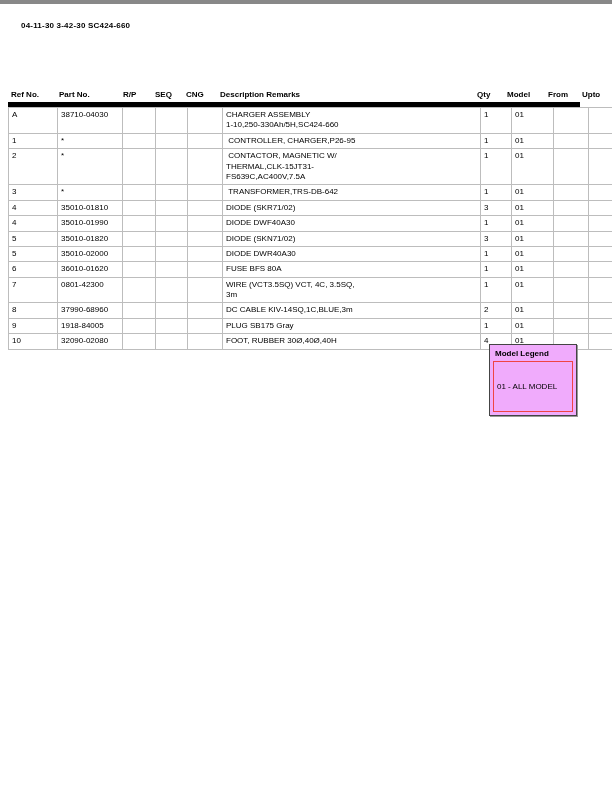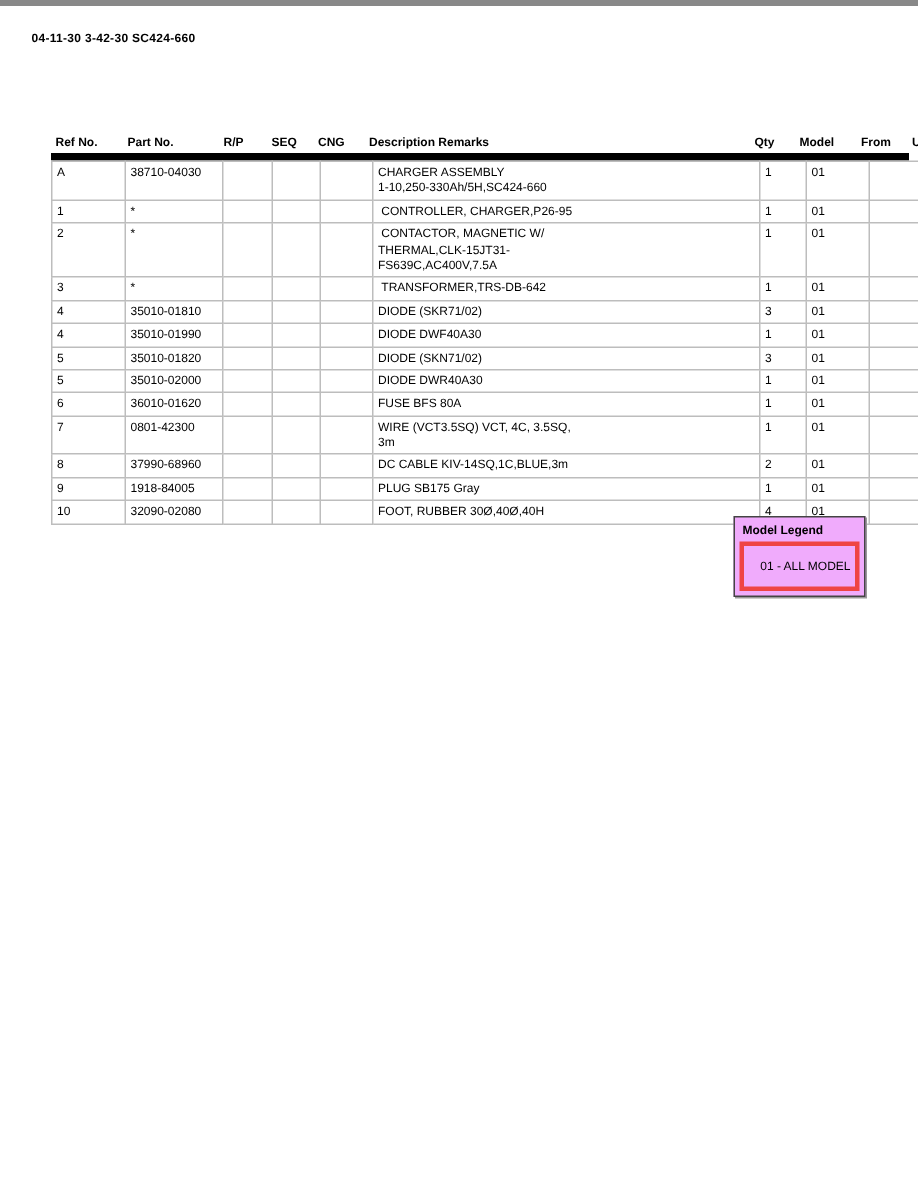--- a/index.html
+++ b/index.html
@@ -9,41 +9,41 @@
     overflow:hidden;
   }
   .doc-code {
     position:absolute; left:21px; top:17px;
     font-size:8px; font-weight:bold; letter-spacing:0.2px;
   }
   .breadcrumb {
     position:absolute; left:21px; top:43px;
     font-size:8px; font-weight:bold; letter-spacing:0.1px;
   }
-  .table-wrap { position:absolute; left:34px; top:84px; width:572px; }
+  .table-wrap { position:absolute; left:8px; top:84px; width:572px; }
   .pt { border-collapse:collapse; table-layout:fixed; width:564px; font-size:8px; }
   .pt th {
     text-align:left; font-weight:bold; padding:2px 3px 2px;
     white-space:nowrap; overflow:hidden;
   }
   .pt td {
     border:1px solid #bdbdbd; padding:2px 3px; vertical-align:top;
     white-space:pre-wrap; line-height:1.3; word-wrap:break-word;
   }
   .header-bar { width:572px; height:5px; background:#000; margin:1px 0 0 0; }
   .col0{width:42px}.col1{width:58px}.col2{width:26px}.col3{width:25px}
   .col4{width:28px}.col5{width:251px}.col6{width:24px}.col7{width:35px}
   .col8{width:28px}.col9{width:27px}
   .legend {
     position:absolute; left:489px; top:340px; width:80px;
     border:1px solid #444; background:#f0abfc; padding:3px;
     box-shadow:1px 1px 0 #999;
   }
   .legend-title { font-size:8px; font-weight:bold; padding:1px 2px 3px; }
-  .legend-item { font-size:8px; border:3px solid #ef4444; padding:9px 3px;text-align:right; }
+  .legend-item { font-size:8px; border:1px solid #ef4444; padding:20px 3px; }
 </style>
 </head>
 <body>
 
 <div class="page">
 
   <div class="doc-code">04-11-30 3-42-30 SC424-660</div>
 
 
   <div class="table-wrap">

